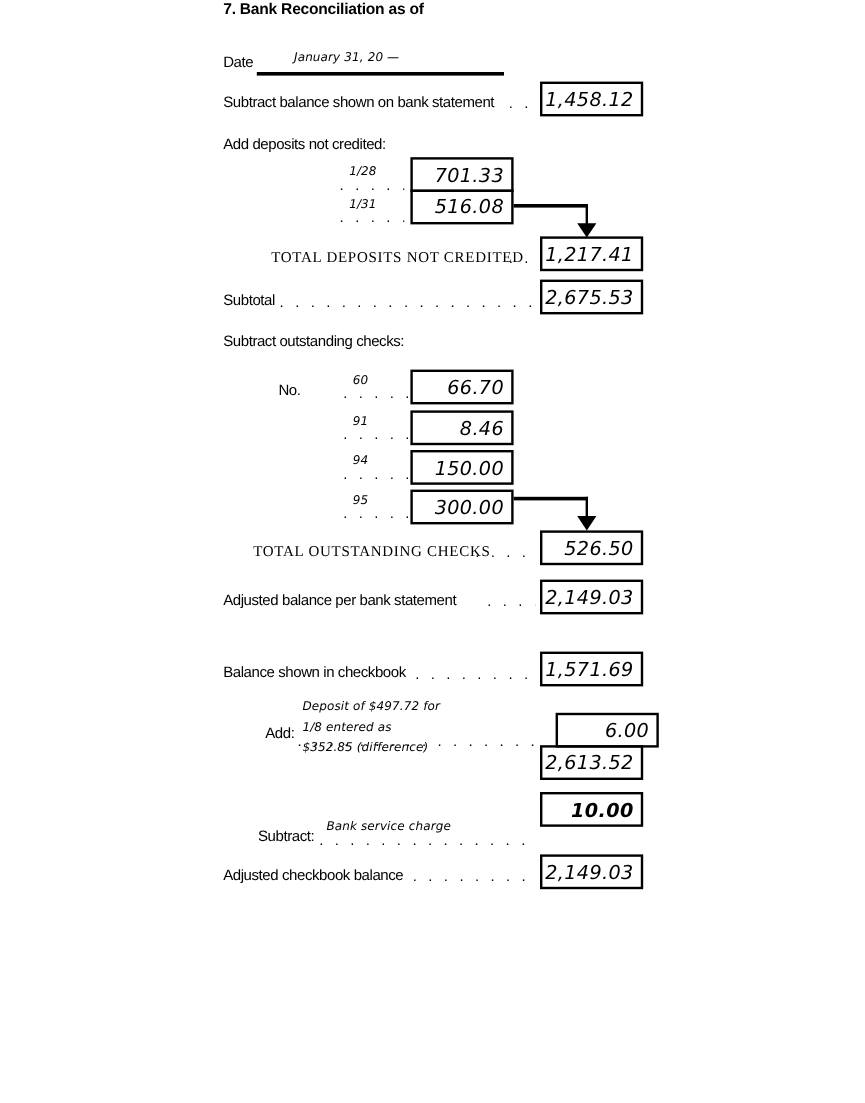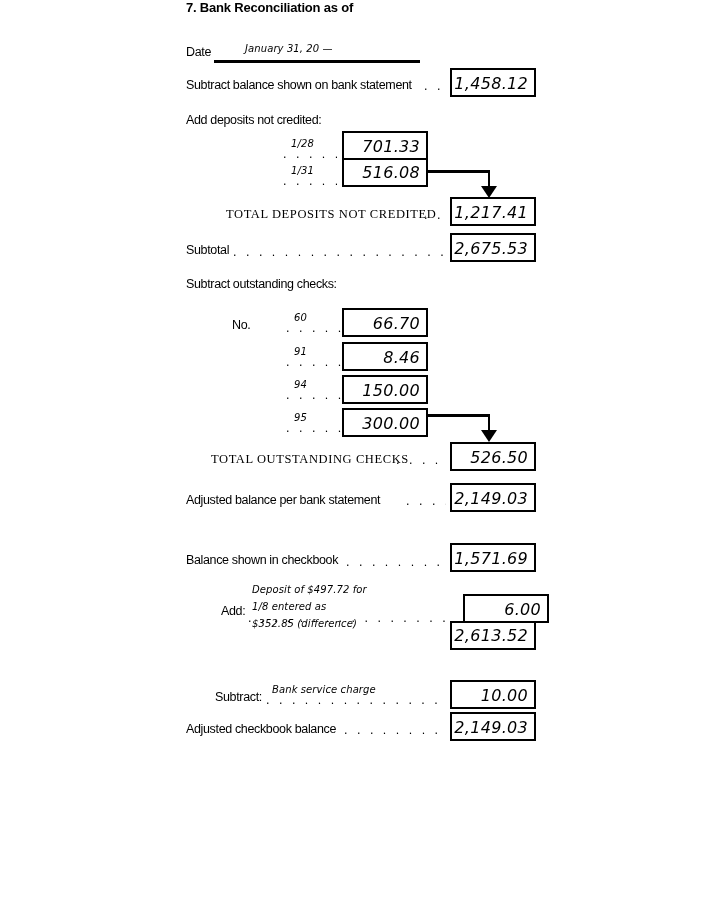--- a/index.html
+++ b/index.html
@@ -220,21 +220,21 @@
 <div class="amount-box" style="left:450px; top:594px;margin-left:13px;">
   <span class="val">6.00</span>
 </div>
 <div class="amount-box" style="left:450px; top:620.5px;">
   <span class="val">2,613.52</span>
 </div>
 
 <div class="abs label" style="left:215px; top:690px;">Subtract:</div>
 <div class="abs hand" style="left:272px; top:683px;">Bank service charge</div>
 <div class="dots" style="left:266px; top:694px; width:180px;">. . . . . . . . . . . . . . . . . . .</div>
-<div class="amount-box" style="left:450px; top:680px;">
+<div class="amount-box" style="left:450px; top:660px;font-weight:bold;">
   <span class="val">10.00</span>
 </div>
 
 <div class="abs label" style="left:186px; top:722px;">Adjusted checkbook balance</div>
 <div class="dots" style="left:344px; top:724px; width:102px;">. . . . . . . . .</div>
 <div class="amount-box" style="left:450px; top:712px;">
   <span class="val">2,149.03</span>
 </div>
 
 </body></html>

